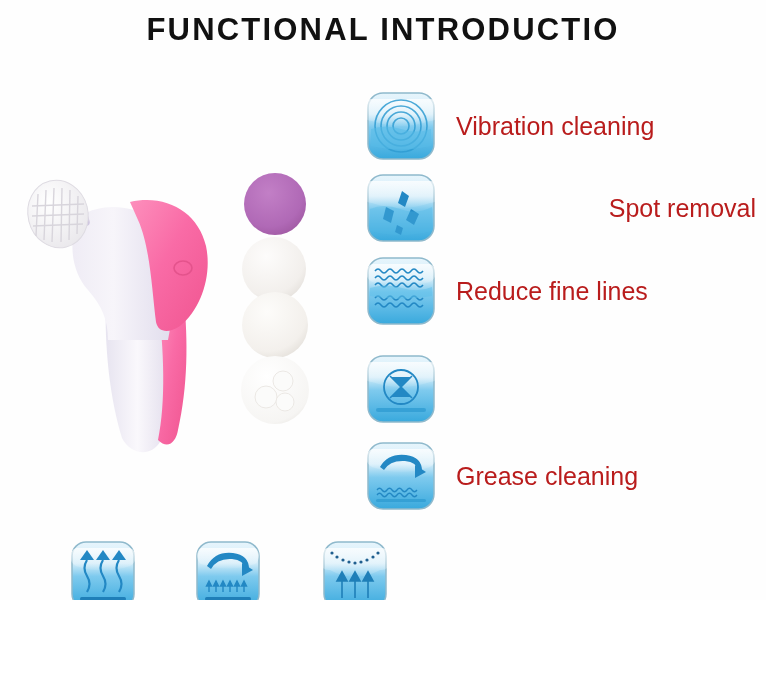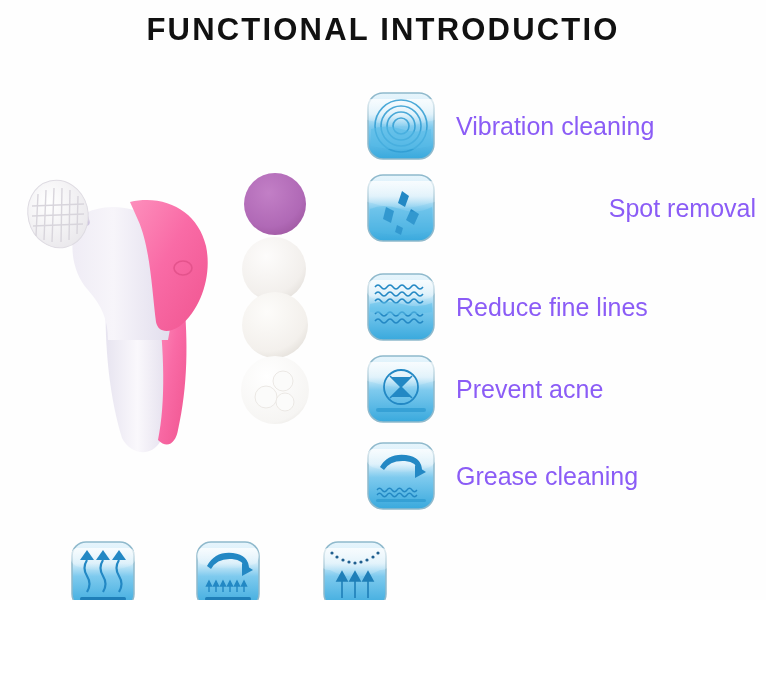--- a/index.html
+++ b/index.html
@@ -60,21 +60,21 @@
   .feature-icon {
     width: 70px;
     height: 70px;
     flex: 0 0 70px;
   }
   .feature-label {
     margin-left: 20px;
     font-family: "Liberation Sans", sans-serif;
     font-size: 25px;
     font-weight: 400;
-    color: #8b5cf6;
+    color: #b91c1c;
     white-space: nowrap;
     line-height: 1;
   }
 
   
   .bottom-item {
     position: absolute;
     top: 540px;
   }
   .bottom-icon {
@@ -228,21 +228,21 @@
         <path d="M36 18 l7 5 -4 11 -7 -4 Z"></path>
         <path d="M20 34 l8 4 -3 12 -8 -4 Z"></path>
         <path d="M45 36 l8 5 -5 11 -8 -5 Z"></path>
         <path d="M31 52 l6 3 -2 7 -6 -3 Z"></path>
       </g>
       <path d="M4 36 Q18 30 34 36 T66 34 L66 58 Q35 66 4 58 Z" fill="#4fb6e6" opacity="0.35"></path>
     </svg>
     <div class="feature-label">Spot removal</div>
   </div>
 
-  <div class="feature-row" style="top:271px;">
+  <div class="feature-row" style="top:255px;">
     <svg class="feature-icon" viewBox="0 0 70 70">
       <rect x="2" y="2" width="66" height="66" rx="15" fill="url(#tileGrad)" stroke="#8fb9cc" stroke-width="1.5"></rect>
       <path d="M6 8 H64 A10 10 0 0 1 64 26 Q35 34 6 26 A10 10 0 0 1 6 8 Z" fill="url(#tileGloss)"></path>
       <g fill="none" stroke="#2388c4" stroke-width="1.5">
         <path d="M9 15 q3 -4 6 0 t6 0 t6 0 t6 0 t6 0 t6 0 t6 0 t6 0"></path>
         <path d="M9 22 q3 -4 6 0 t6 0 t6 0 t6 0 t6 0 t6 0 t6 0 t6 0"></path>
         <path d="M9 29 q3 -4 6 0 t6 0 t6 0 t6 0 t6 0 t6 0 t6 0 t6 0"></path>
         <path d="M9 42 q3 -4 6 0 t6 0 t6 0 t6 0 t6 0 t6 0 t6 0 t6 0"></path>
         <path d="M9 49 q3 -4 6 0 t6 0 t6 0 t6 0 t6 0 t6 0 t6 0 t6 0"></path>
       </g>
@@ -254,21 +254,20 @@
   <div class="feature-row" style="top:353px;">
     <svg class="feature-icon" viewBox="0 0 70 70">
       <rect x="2" y="2" width="66" height="66" rx="15" fill="url(#tileGrad)" stroke="#8fb9cc" stroke-width="1.5"></rect>
       <path d="M6 8 H64 A10 10 0 0 1 64 28 Q35 38 6 28 A10 10 0 0 1 6 8 Z" fill="url(#tileGloss)"></path>
       <circle cx="35" cy="33" r="17" fill="none" stroke="#2388c4" stroke-width="1.8"></circle>
       <path d="M24 22 L46 44 M46 22 L24 44" stroke="#2388c4" stroke-width="1.6" fill="none"></path>
       <path d="M35 33 L25 23 L45 23 Z" fill="#2388c4"></path>
       <path d="M35 33 L25 43 L45 43 Z" fill="#2388c4"></path>
       <rect x="10" y="54" width="50" height="4" rx="2" fill="#2f9cd2" opacity="0.8"></rect>
     </svg>
-    <div class="feature-label">Prevent acne</div>
   </div>
 
   <div class="feature-row" style="top:440px;">
     <svg class="feature-icon" viewBox="0 0 70 70">
       <rect x="2" y="2" width="66" height="66" rx="15" fill="url(#tileGrad)" stroke="#8fb9cc" stroke-width="1.5"></rect>
       <path d="M6 8 H64 A10 10 0 0 1 64 26 Q35 36 6 26 A10 10 0 0 1 6 8 Z" fill="url(#tileGloss)"></path>
       <path d="M14 26 Q22 12 40 14 Q56 16 56 30 L52 30 Q51 21 39 20 Q24 19 18 29 Z" fill="#2388c4"></path>
       <path d="M49 24 L60 31 L49 37 Z" fill="#2388c4"></path>
       <g fill="none" stroke="#2388c4" stroke-width="1.3">
         <path d="M11 49 q2.5 -3.5 5 0 t5 0 t5 0 t5 0 t5 0 t5 0 t5 0 t5 0"></path>

